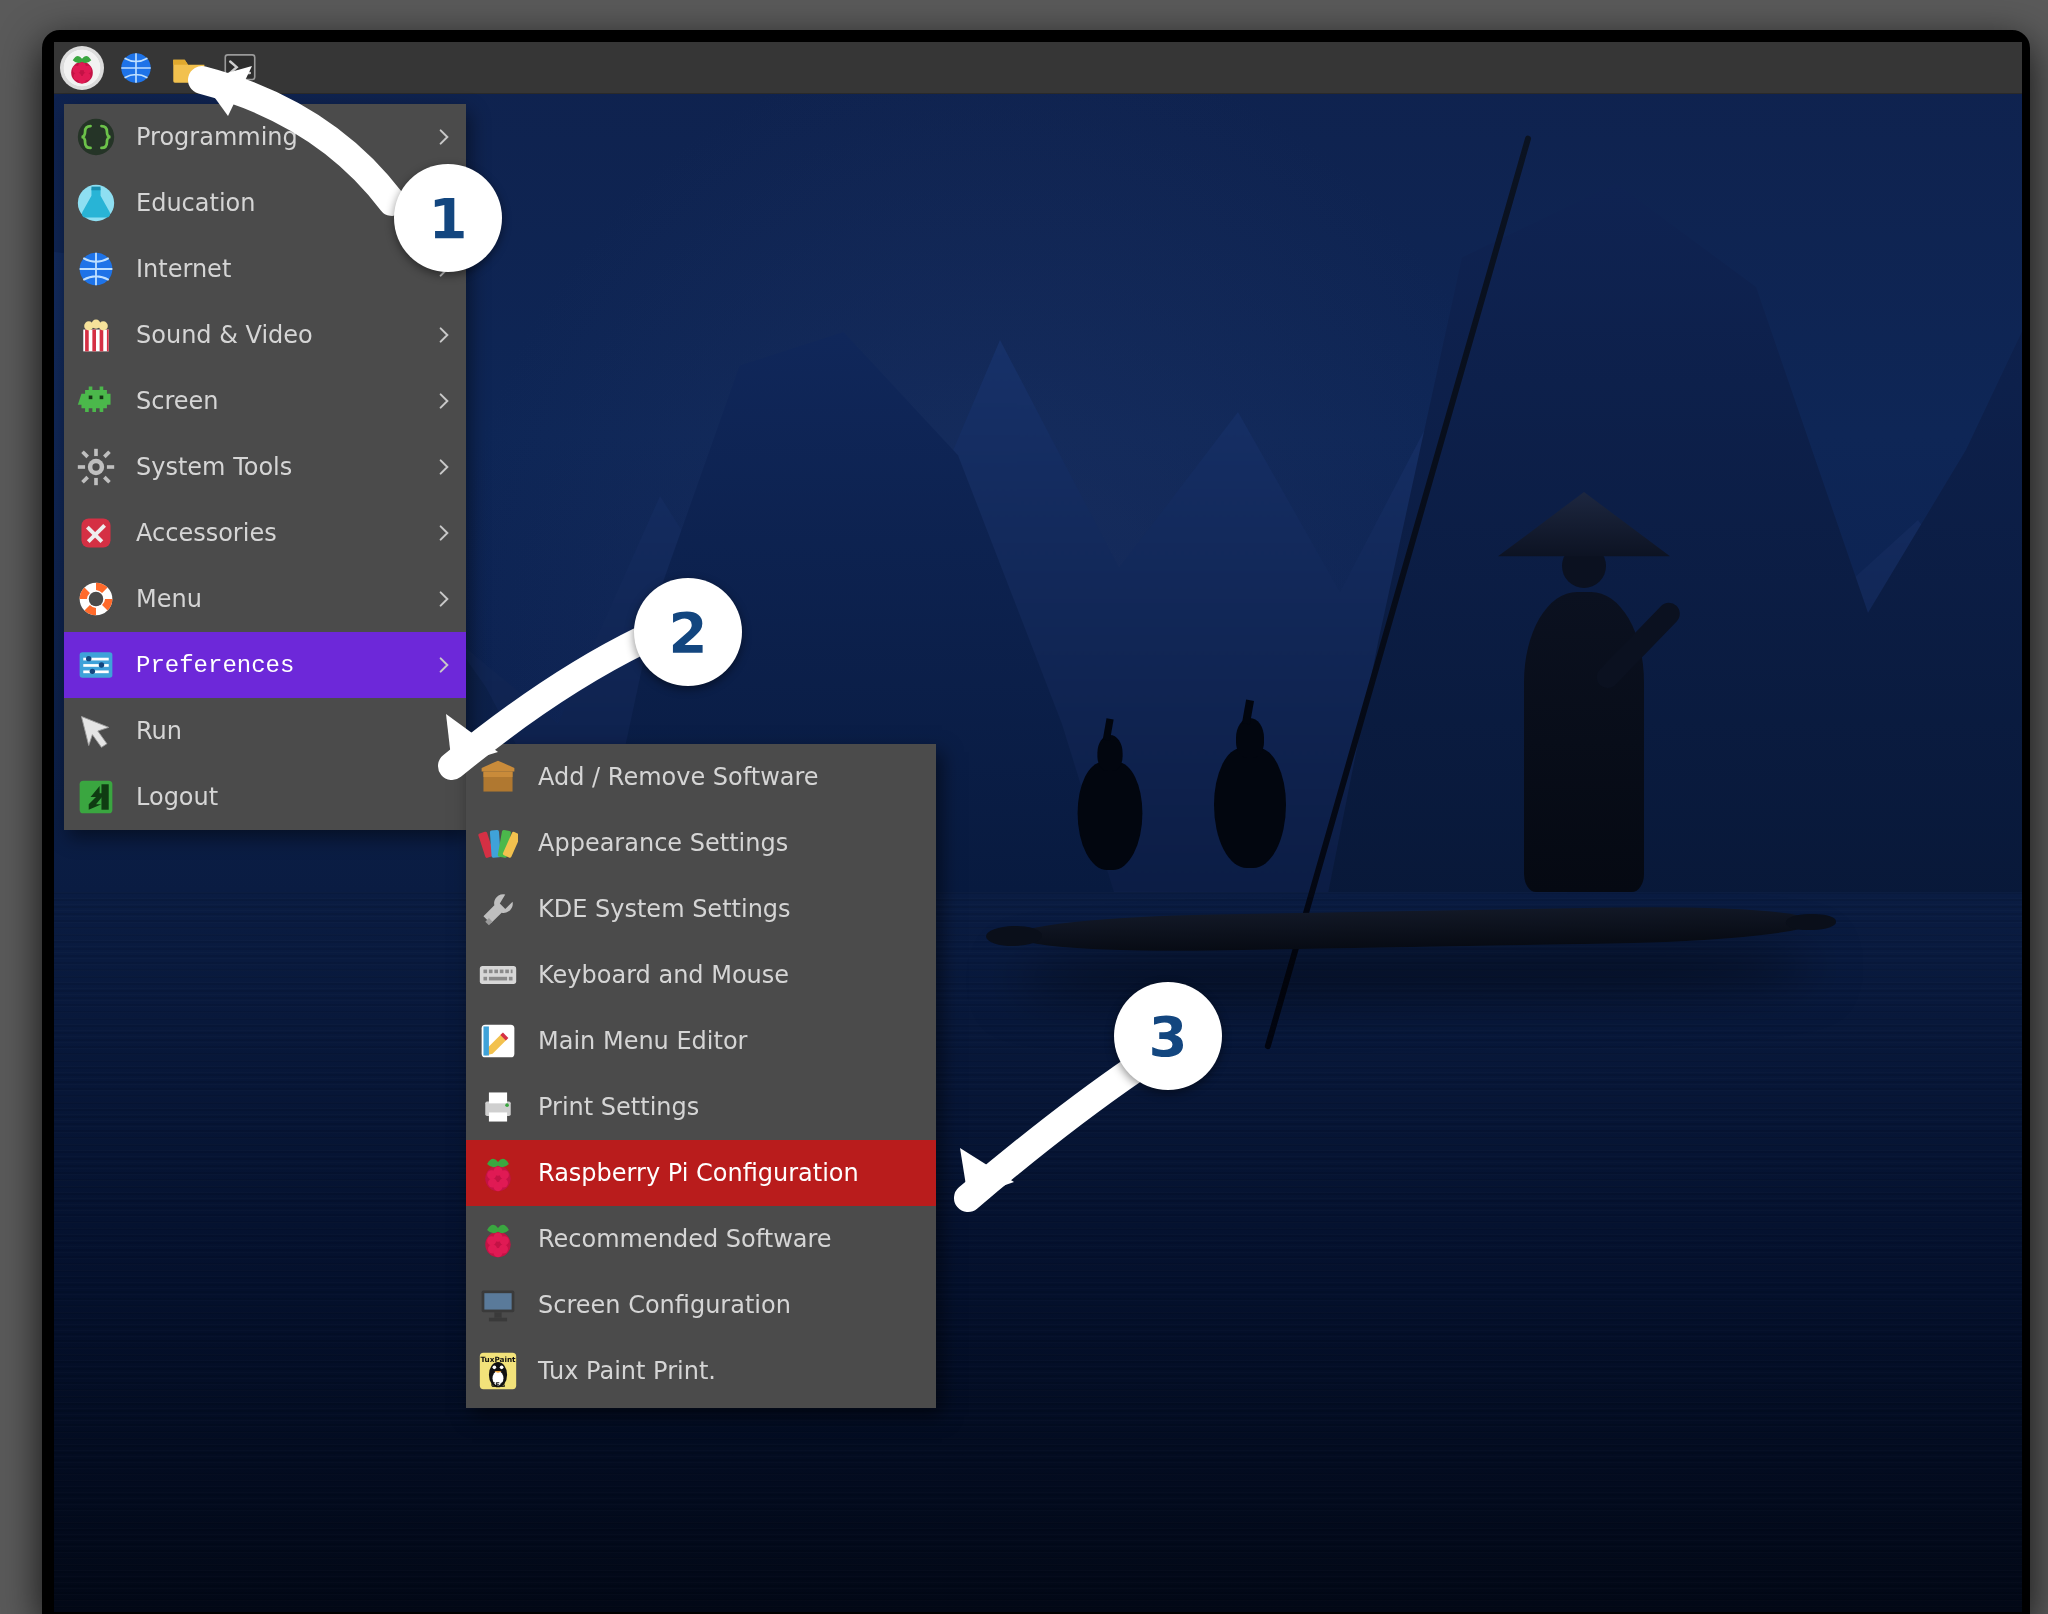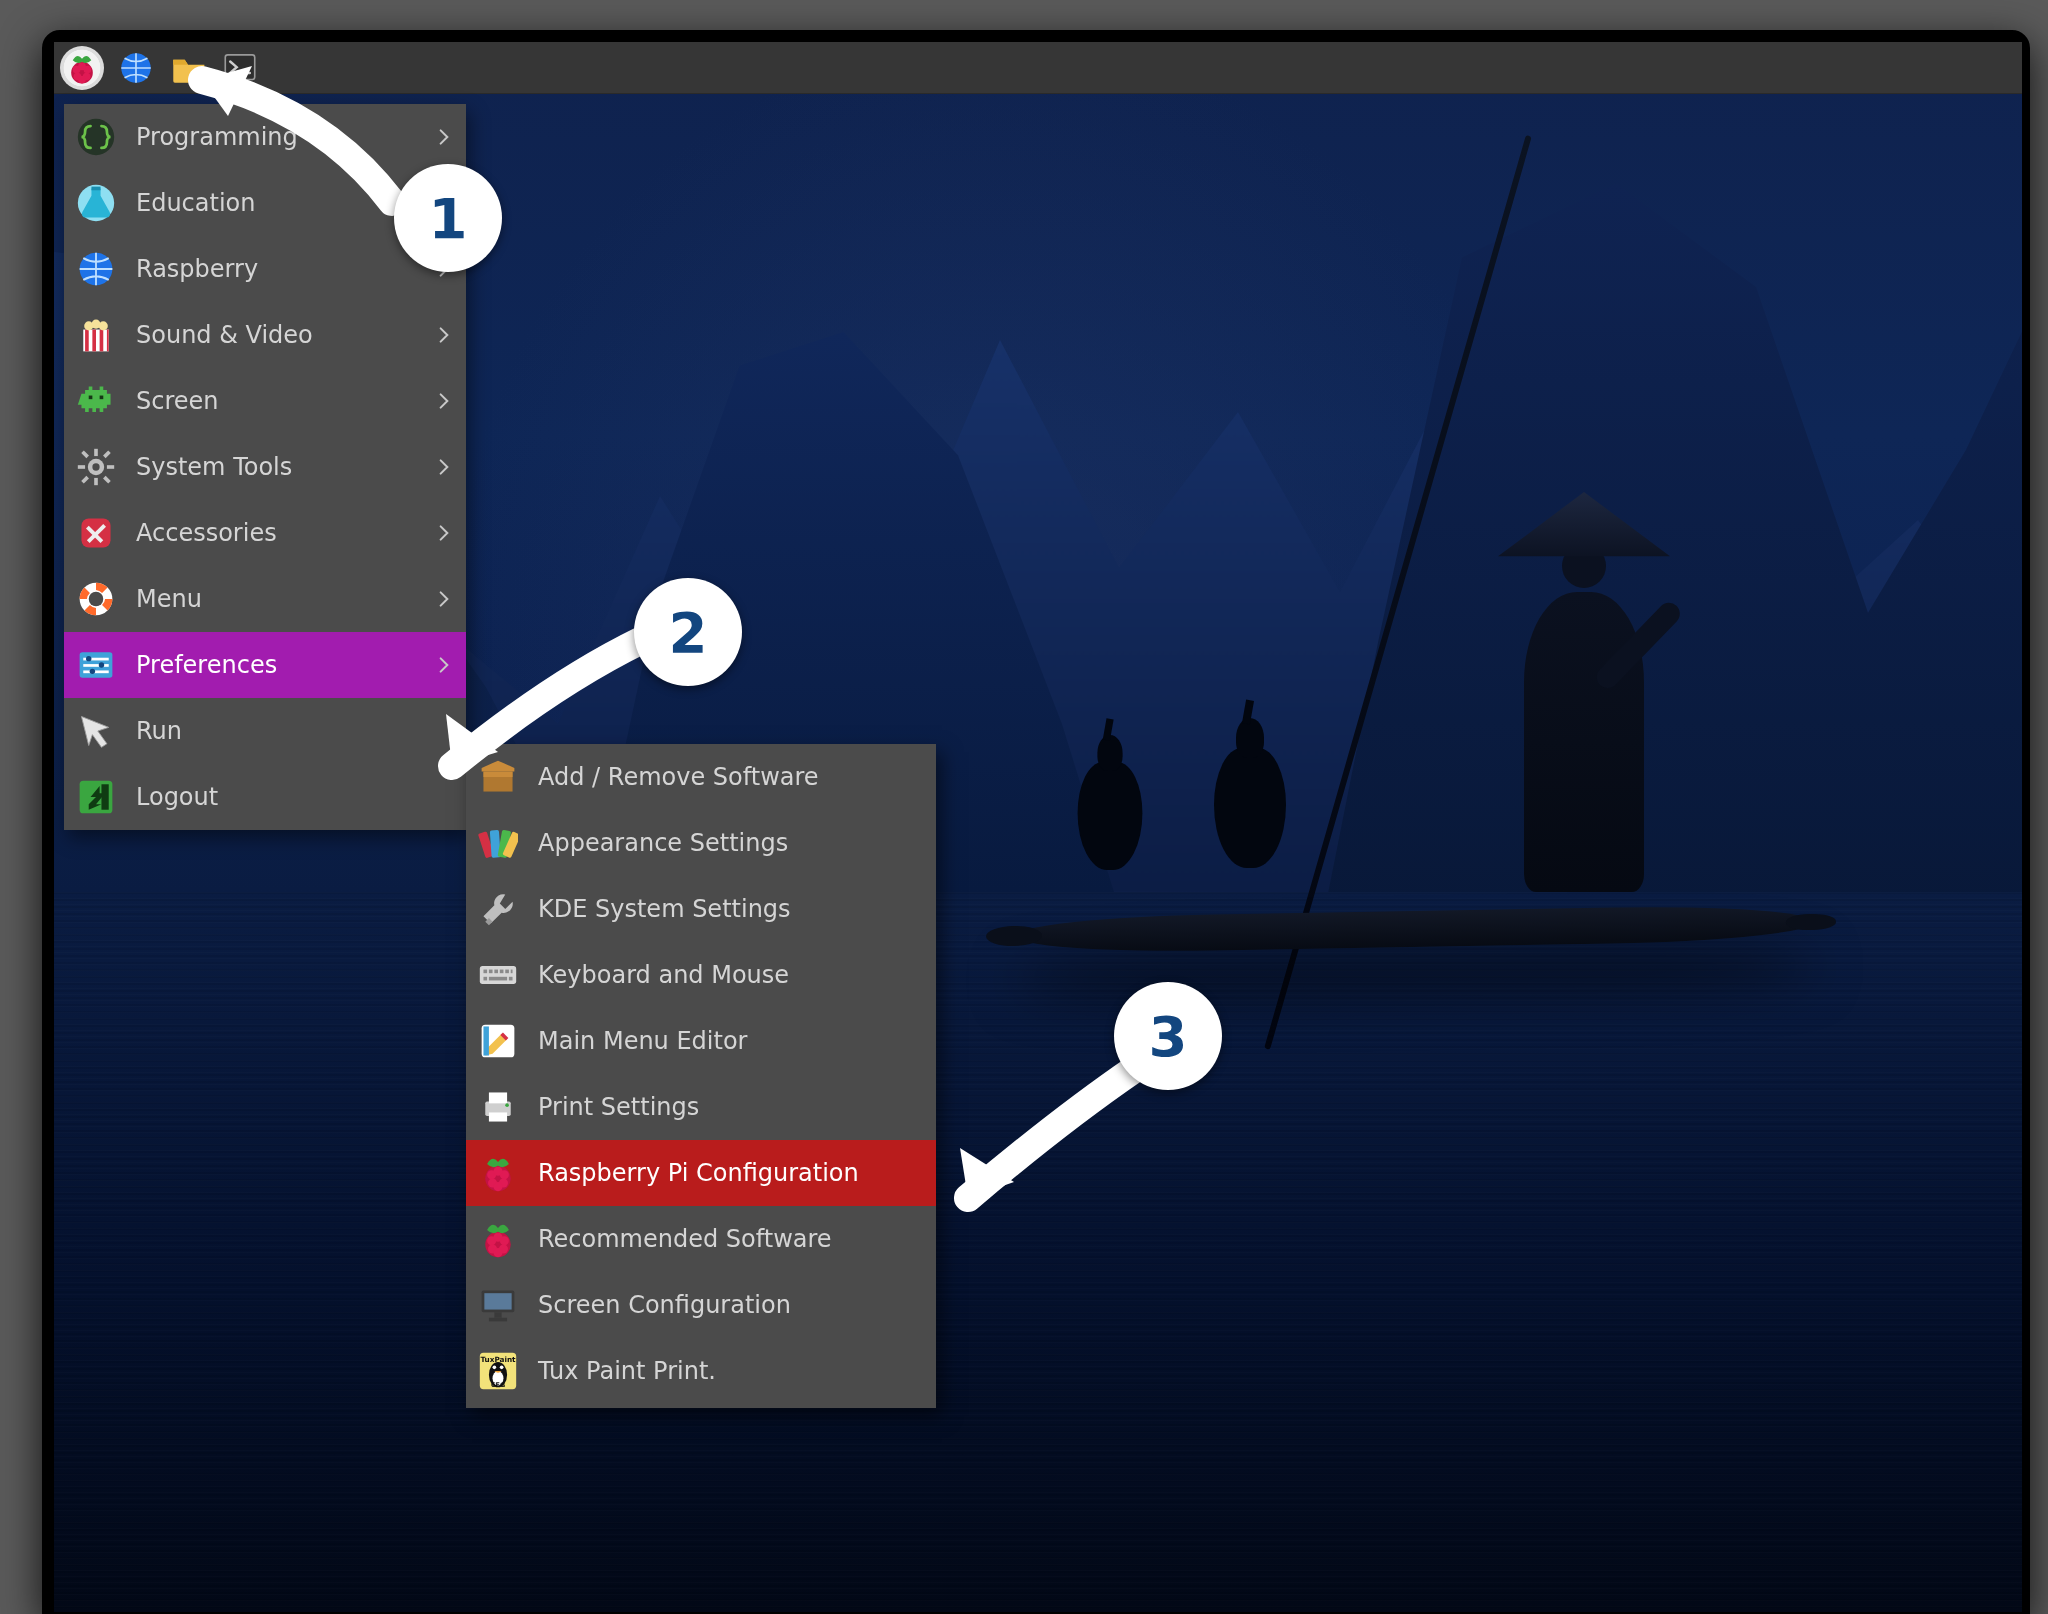--- a/index.html
+++ b/index.html
@@ -140,21 +140,21 @@
     width:44px;height:44px;
     display:flex;align-items:center;justify-content:center;
     flex:0 0 44px;
   }
   .menu-item .lab{ flex:1 1 auto; white-space:nowrap; overflow:hidden; text-overflow:ellipsis; }
   .menu-item .arrow{
     flex:0 0 14px; color:#c8c8c8; font-size:18px;
   }
   .menu-item:hover,
   .menu-item.active{
-    background:#a21caf; color:#fff;
+    background:#6d28d9; color:#fff;font-family:Liberation Mono, monospace;
   }
 
   
   .submenu{
     position:absolute; left:412px; top:702px;
     width:470px;
     background:#4b4b4b;
     box-shadow: 6px 8px 18px rgba(0,0,0,0.5);
     display:flex; flex-direction:column;
     padding-bottom:4px;
@@ -422,21 +422,21 @@
               <use href="#ic-chevron"></use>
             </svg>
           </span>
         </div>
         <div class="menu-item">
           <span class="ico">
             <svg viewBox="0 0 44 44" width="40" height="40">
               <use href="#ic-globe"></use>
             </svg>
           </span>
-          <span class="lab">Raspberry</span>
+          <span class="lab">Internet</span>
           <span class="arrow">
             <svg viewBox="0 0 18 24" width="12" height="16">
               <use href="#ic-chevron"></use>
             </svg>
           </span>
         </div>
         <div class="menu-item">
           <span class="ico">
             <svg viewBox="0 0 44 44" width="40" height="40">
               <use href="#ic-popcorn"></use>

